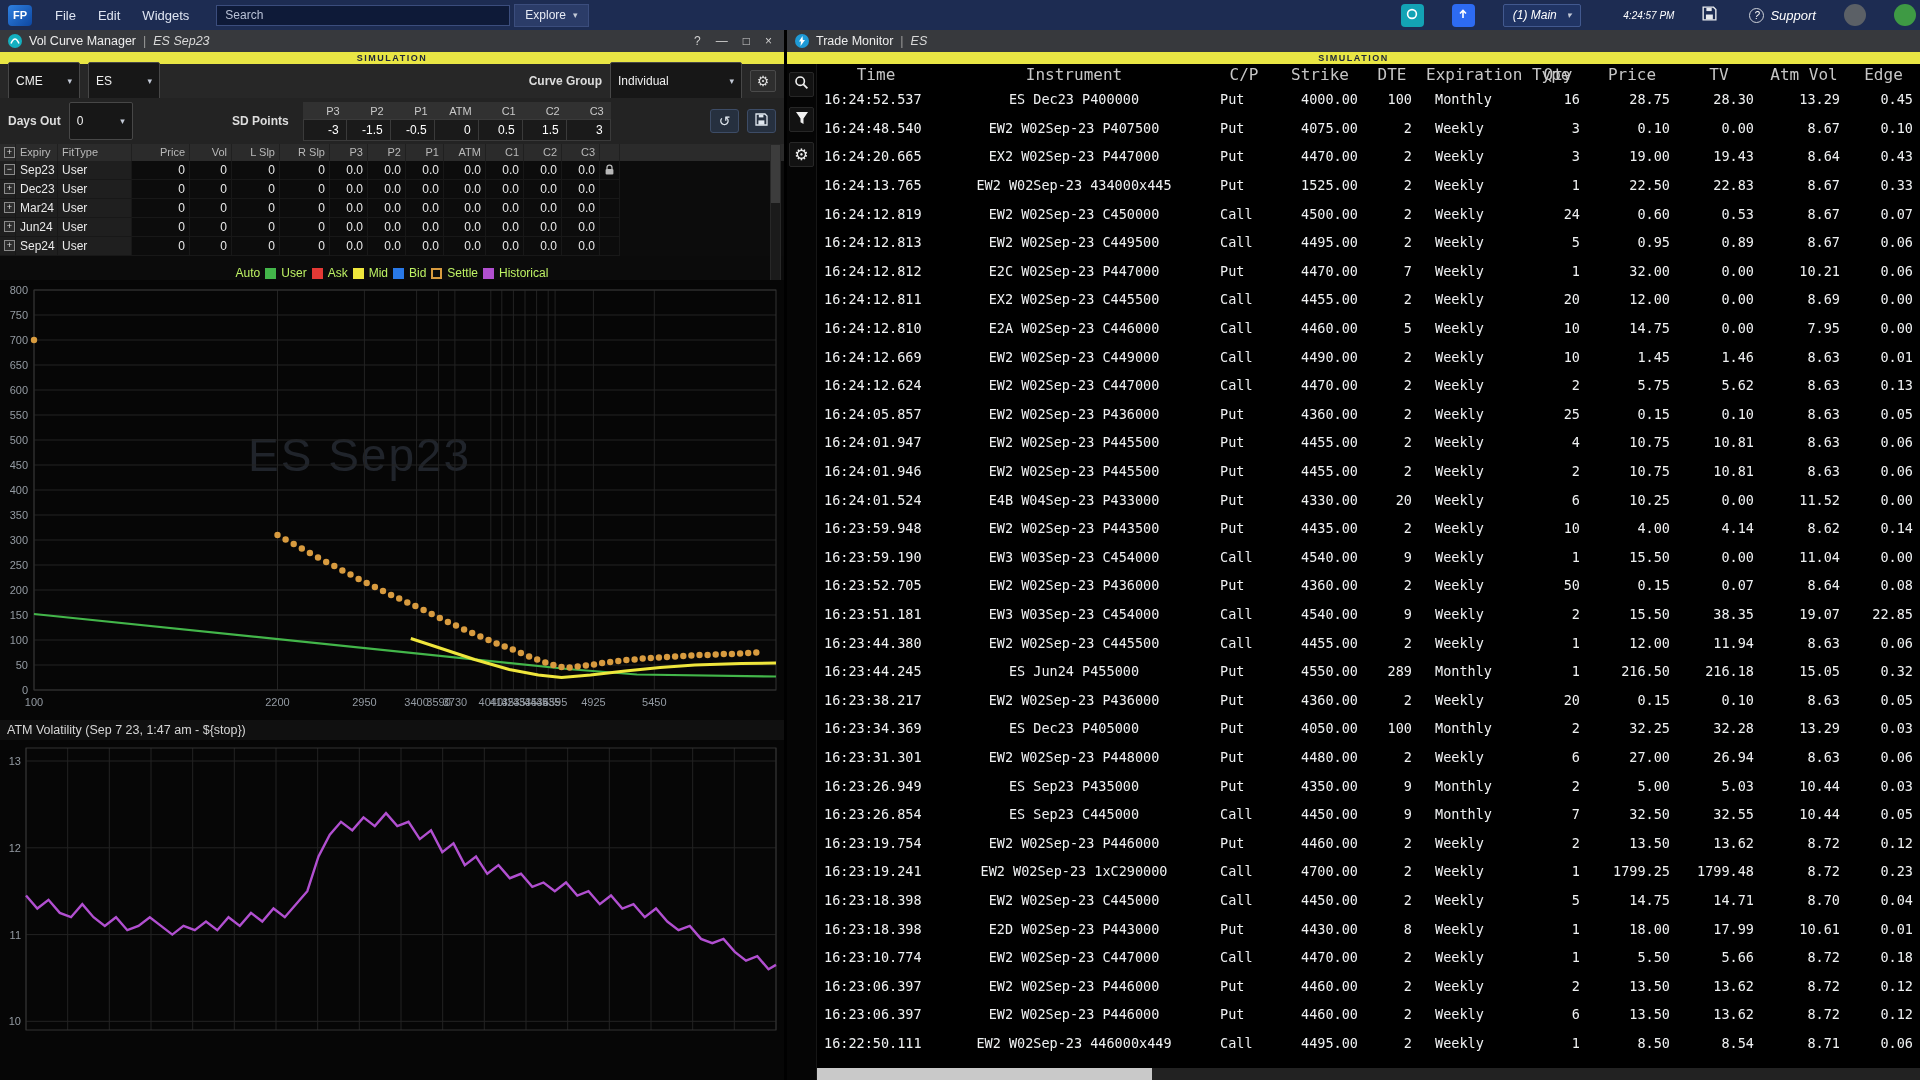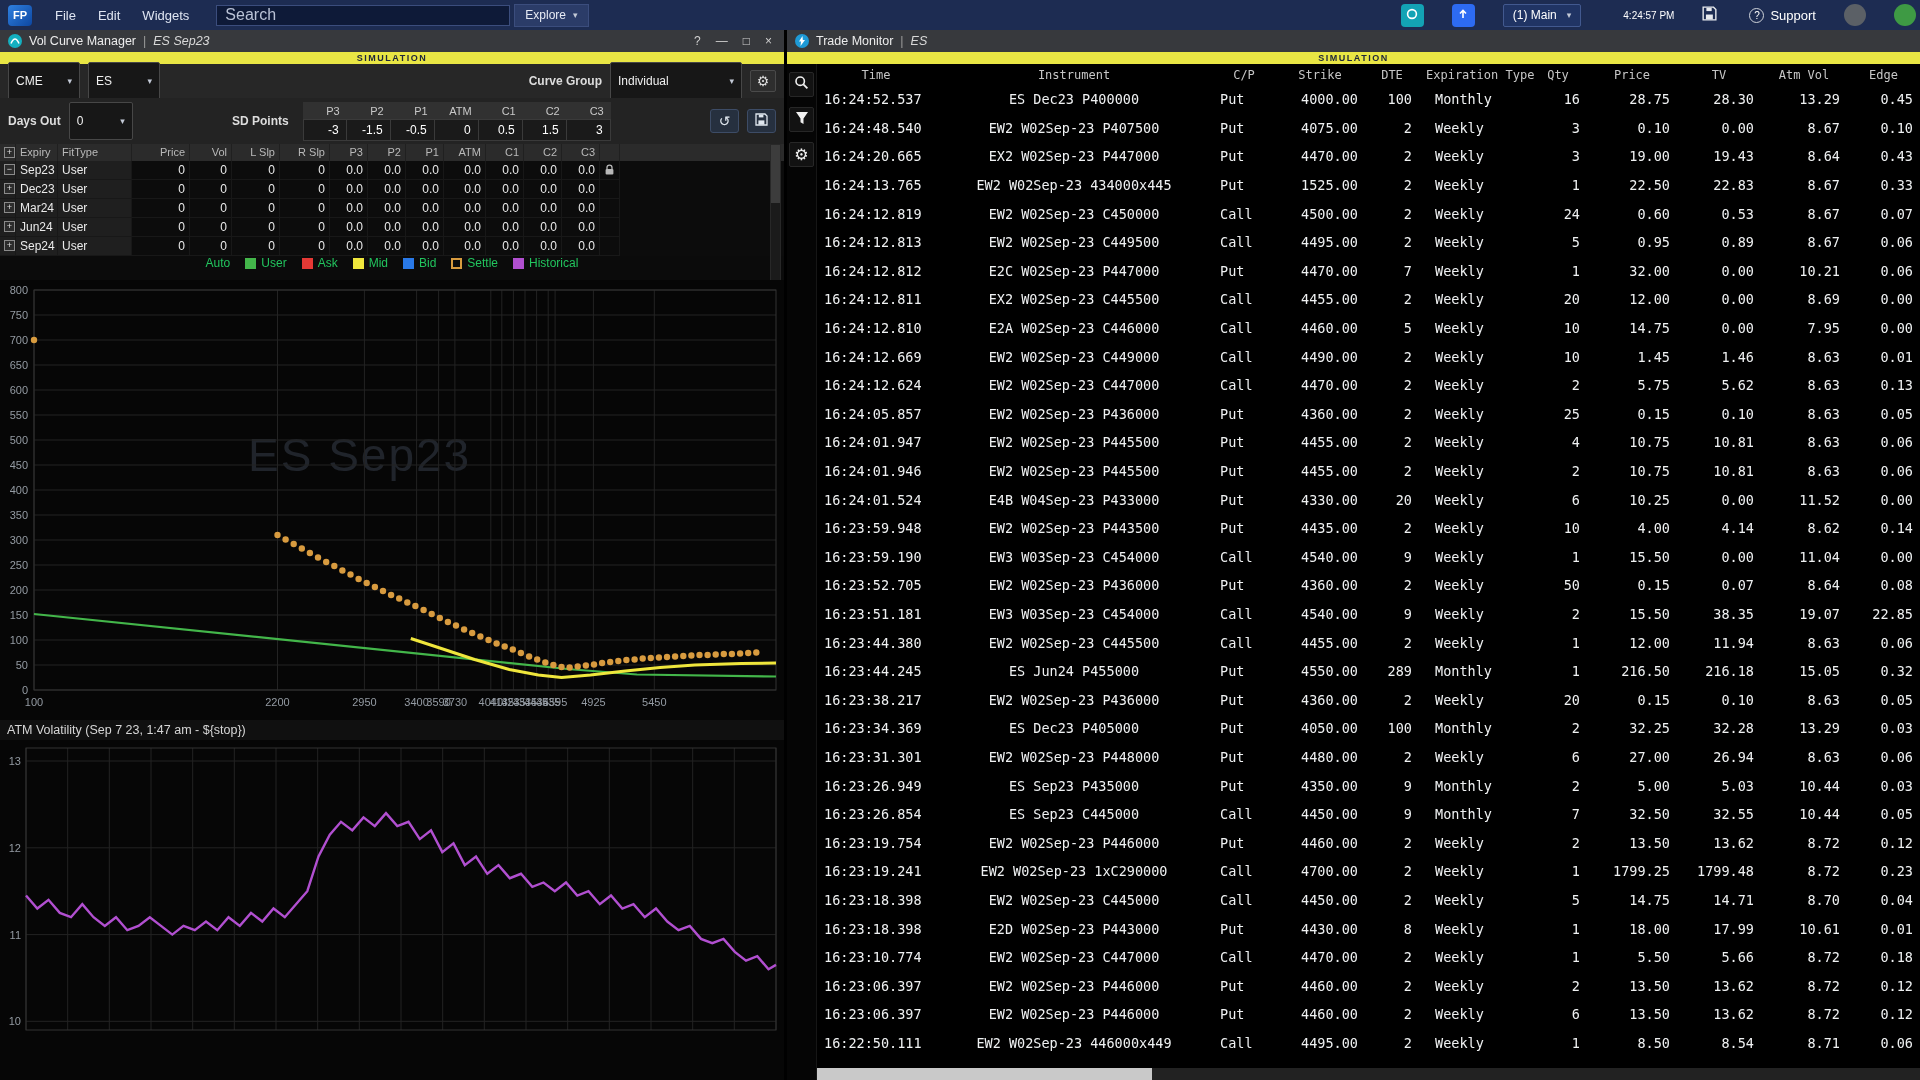--- a/index.html
+++ b/index.html
@@ -5,25 +5,25 @@
   * { box-sizing: border-box; margin:0; padding:0; }
   html,body { width:1920px; height:1080px; overflow:hidden; background:#000;
     font-family:"Liberation Sans", sans-serif; }
 
   
   .topbar { height:30px; background:#1d2c52; display:flex; align-items:center; gap:2px; padding:0 8px; }
   .logo { width:24px; height:21px; border-radius:4px; background:linear-gradient(135deg,#2f80e0,#0d47a1);
     color:#fff; font-weight:bold; font-size:11px; display:flex; align-items:center; justify-content:center; margin-right:10px; }
   .menu-item { color:#dfe5f2; font-size:13px; padding:0 11px; cursor:default; }
   .search { width:294px; height:21px; background:#0e1a38; border:1px solid #3b4d7d; color:#c7cfdf;
-    font-size:16px; padding:0 8px; margin-left:14px; font-family:"Liberation Sans",sans-serif; }
+    font-size:12px; padding:0 8px; margin-left:14px; font-family:"Liberation Sans",sans-serif; }
   .search::placeholder { color:#b9c2d6; }
   .explore { height:23px; background:#2b3c68; color:#e7ebf5; font-size:12px; display:flex; align-items:center;
     gap:7px; padding:0 10px; border:1px solid #3b4d7d; margin-left:2px; }
-  .tb-right { margin-left:auto; display:flex; align-items:center; gap:28px; }
+  .tb-right { margin-left:auto; display:flex; align-items:center; gap:28px;font-style:italic; }
   .icon-btn { width:23px; height:23px; border-radius:4px; display:flex; align-items:center; justify-content:center; }
   .icon-btn.teal { background:#13a3b5; } .icon-btn.blue { background:#2d6bf2; }
   .ws-select { height:23px; background:#203464; border:1px solid #42598f; color:#fff; font-size:12px;
     display:flex; align-items:center; gap:10px; padding:0 9px; border-radius:2px; min-width:76px; }
   .time { color:#fff; font-size:10px; margin-left:14px; }
   .support { color:#fff; font-size:13px; display:flex; align-items:center; gap:6px; margin-left:4px; }
   .qmark { width:15px; height:15px; border-radius:50%; border:1px solid #cfd3da; color:#fff; font-size:10px;
     display:flex; align-items:center; justify-content:center; }
   .status-dot { width:22px; height:22px; border-radius:50%; }
   .dot-gray { background:#5b6066; } .dot-green { background:#3e9a44; margin-right:-4px; }
@@ -72,22 +72,22 @@
   .num { text-align:right; } .dim { color:#8e8e8e;text-align:right; }
   .gcell { background:#1f1f1f; }
   .expander { display:inline-block; width:11px; height:11px; border:1px solid #8a8a8a; background:#2c2c2c;
     color:#ddd; font-size:9px; line-height:9px; text-align:center; vertical-align:middle; margin-top:-2px; }
   .lock-cell { display:flex; align-items:center; justify-content:center; }
   .table-scroll { position:absolute; left:770px; top:114px; width:11px; height:157px; background:#1b1b1b;
     border:1px solid #282828; }
   .table-thumb { width:100%; height:58px; background:#3c3c3c; }
 
   
-  .legend { height:24px; display:flex; align-items:flex-start; justify-content:center; gap:15px;
-    background:#0b0b0b; color:#22c55e; font-size:12px; }
+  .legend { height:24px; display:flex; align-items:flex-end; justify-content:center; gap:5px;
+    background:#0b0b0b; color:#bef264; font-size:12px; }
   .leg-item { display:flex; align-items:center; }
   .sw { width:11px; height:11px; display:inline-block; margin-right:5px; }
   .sw.hollow { background:transparent; border:2.5px solid; }
   .chart-wrap { position:relative; height:440px; background:#060606; overflow:hidden; }
   .watermark { position:absolute; left:248px; top:148px; font-size:46px; color:#20242b; letter-spacing:2px; }
   svg text { font-family:"Liberation Sans",sans-serif; }
   .ytick,.xtick { fill:#949ba3; font-size:11px; }
   .grid { stroke:#232323; stroke-width:1; }
   .frame { fill:none; stroke:#333; }
   .atm-label { height:20px; color:#d6d6d6; font-size:12.5px; padding:3px 7px 0; background:#101010; }
@@ -96,21 +96,21 @@
   
   .tm-body { display:flex; flex:1; min-height:0; }
   .rail { width:30px; background:#050505; display:flex; flex-direction:column; align-items:center;
     padding-top:8px; gap:10px; border-right:1px solid #161616; }
   .rail-btn { width:25px; height:25px; display:flex; align-items:center; justify-content:center;
     color:#f0f0f0; font-size:16px; background:#121212; border:1px solid #272727; border-radius:2px; }
   .trade-table { flex:1; overflow:hidden; font-family:"DejaVu Sans Mono",monospace; }
   .tt-row { display:grid; grid-template-columns:118px 278px 62px 90px 54px 110px 58px 90px 84px 86px 1fr;
     height:28.6px; align-items:center; }
   .tt-head { height:21px; }
-  .tt-head .tcell { color:#c6c6c6; font-size:12px; text-align:center; }
+  .tt-head .tcell { color:#c6c6c6; font-size:16px; text-align:center; }
   .tcell { font-size:13.5px; color:#eff1f2; padding:0 7px; white-space:nowrap; }
   .t-left { text-align:left; } .t-right { text-align:right; } .t-center { text-align:center; }
   .t-exp { padding-left:16px; }
   .hscroll { position:absolute; left:30px; right:0; bottom:0; height:12px; background:#222; }
   .hthumb { width:335px; height:100%; background:#c9c9c9; }
 </style>
 </head>
 <body>
 
 <div class="topbar">

